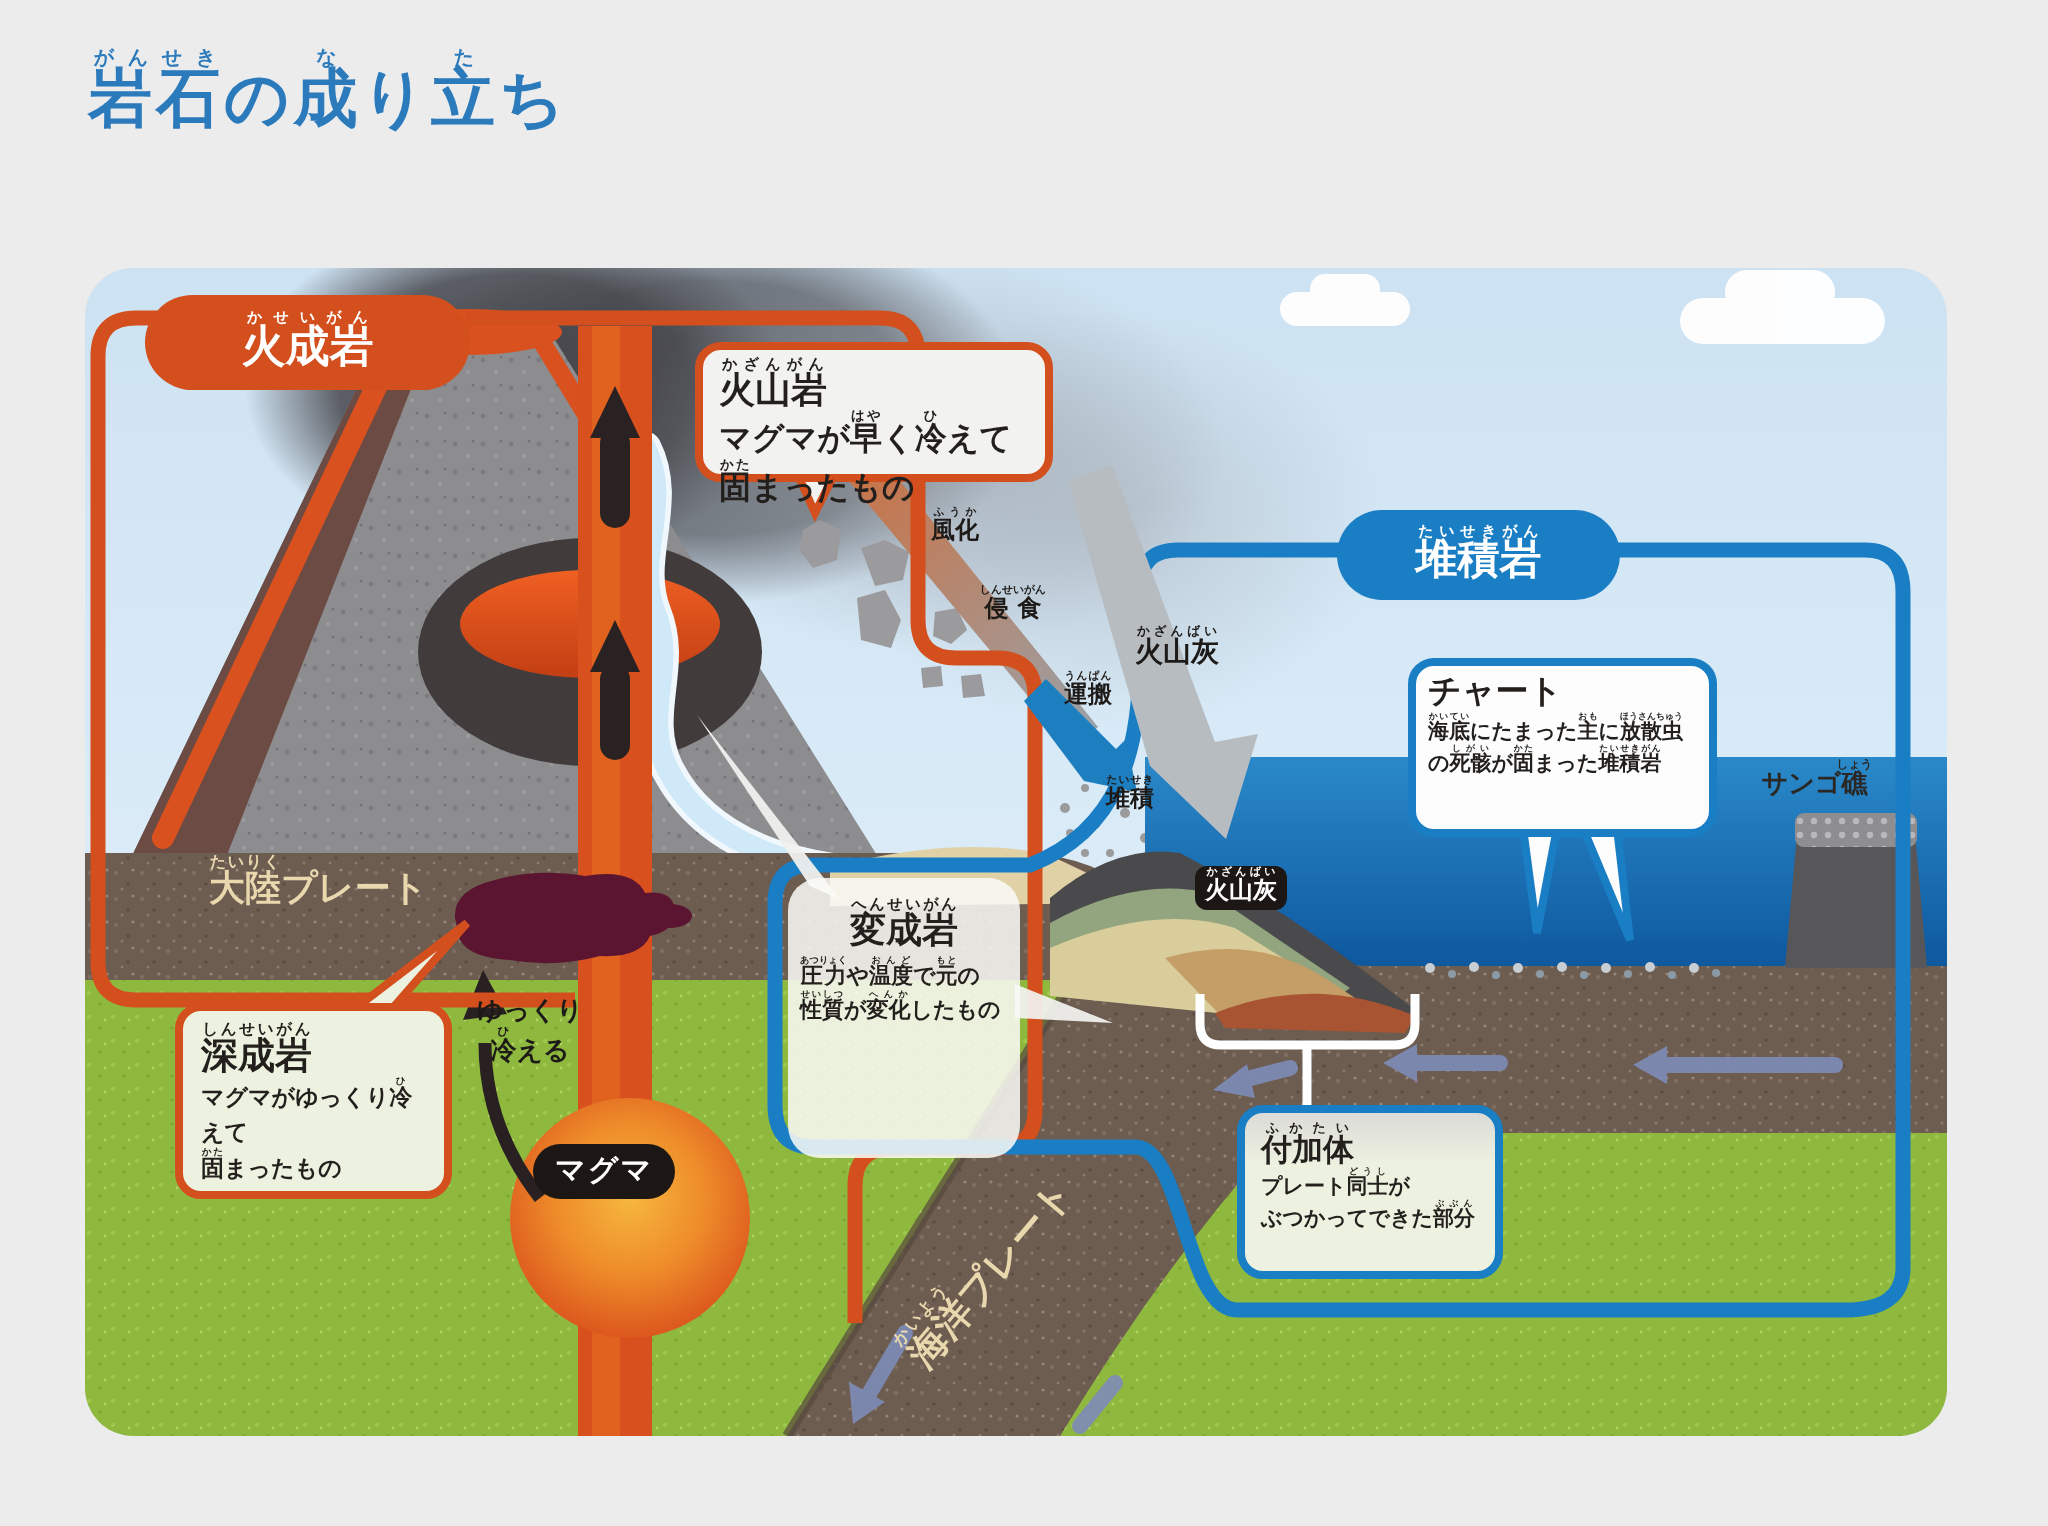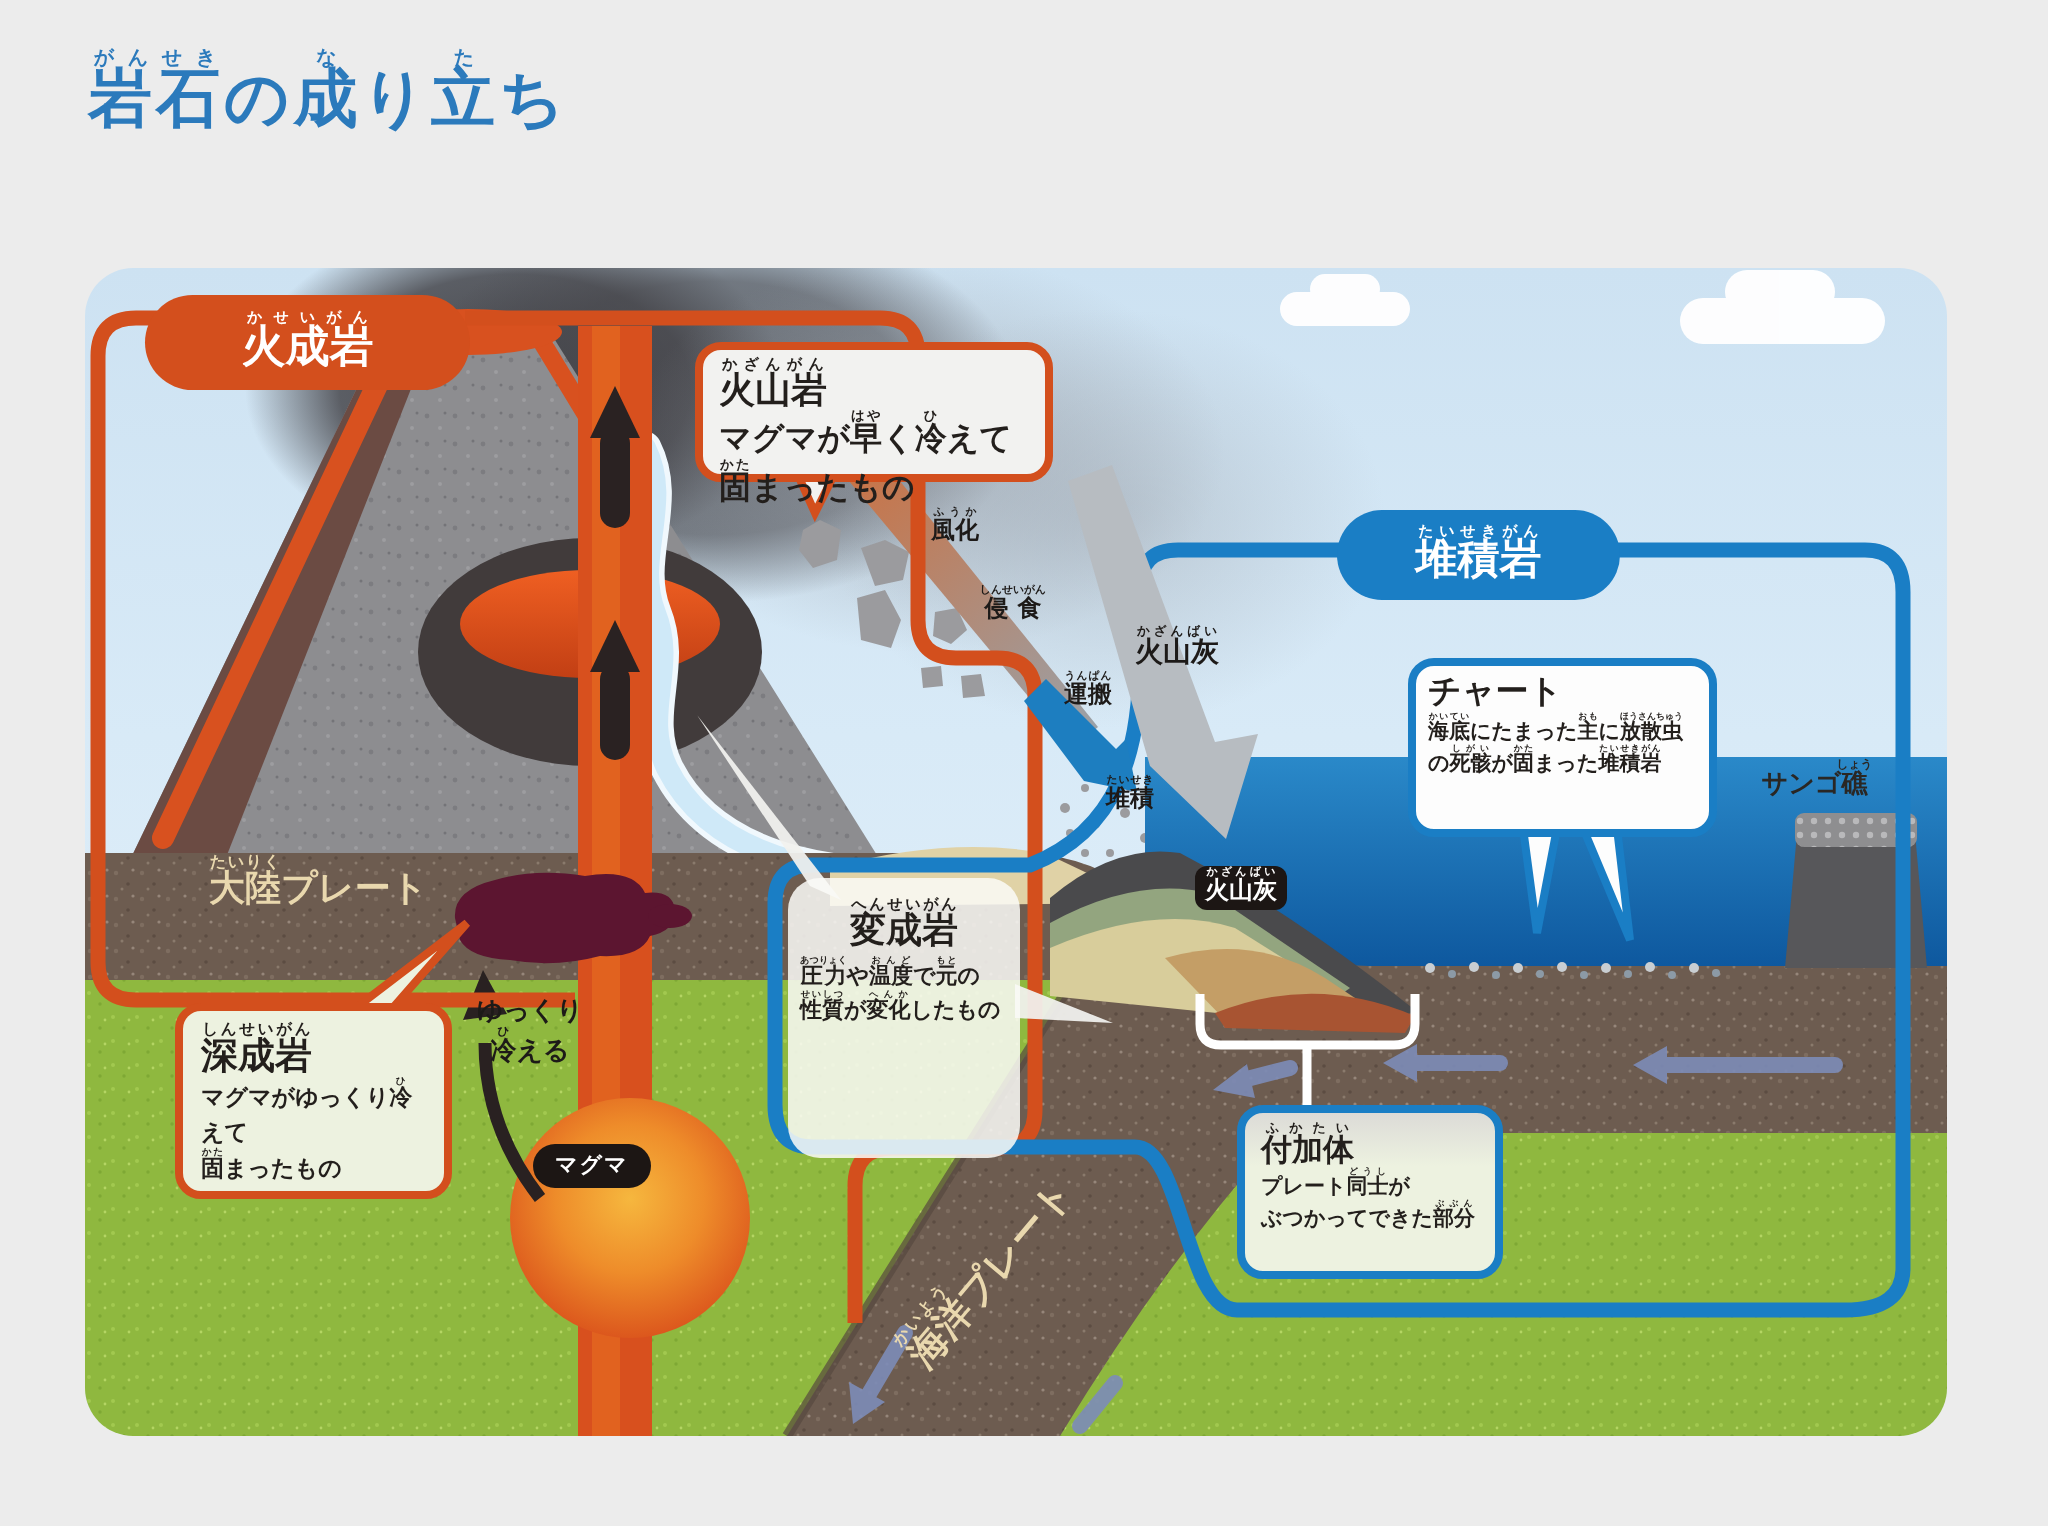--- a/index.html
+++ b/index.html
@@ -49,21 +49,21 @@
   #lb-taiseki{left:995px;top:506px;width:100px;font-size:24px;}
   #lb-kazanbai-sky{left:1022px;top:356px;width:140px;font-size:28px;}
   #lb-sango{left:1662px;top:490px;width:140px;font-size:26px;color:#2a2724;}
   #lb-tairiku{left:124px;top:586px;width:330px;font-size:36px;color:#e9d8ae;text-align:left;}
   #lb-kaiyou{left:760px;top:972px;width:280px;font-size:38px;color:#e9d8ae;
     transform:rotate(-50deg);}
   #lb-yukkuri{left:370px;top:728px;width:150px;font-size:26px;}
   .badge{position:absolute;background:#1c1614;color:#fff;font-weight:700;text-align:center;}
   #bg-kazanbai{left:1110px;top:598px;font-size:24px;border-radius:12px;padding:2px 10px 4px;}
   #bg-kazanbai rt{font-size:11px;font-weight:700;}
-  #bg-magma{left:448px;top:876px;font-size:22px;border-radius:28px;padding:6px 22px 8px;letter-spacing:2px;}
+  #bg-magma{left:448px;top:876px;font-size:30px;border-radius:28px;padding:6px 22px 8px;letter-spacing:2px;}
 </style>
 </head>
 <body>
 
 <div id="stage">
 
   <div id="page-title"><ruby>岩石<rt>がんせき</rt></ruby>の<ruby>成<rt>な</rt></ruby>り<ruby>立<rt>た</rt></ruby>ち</div>
 
   <div id="panel">
 

